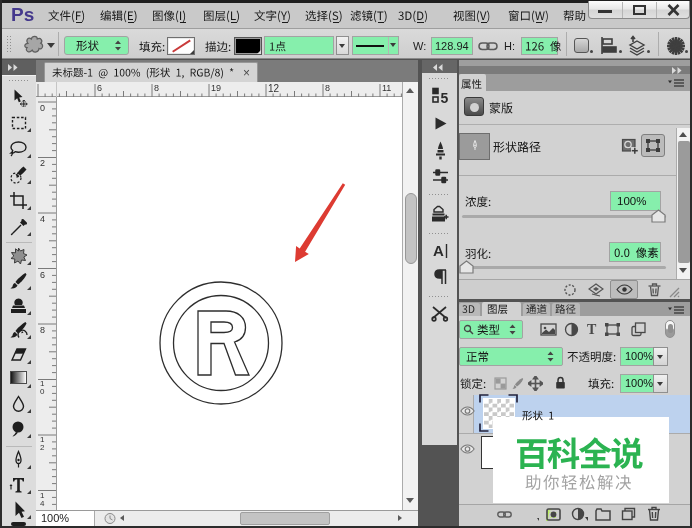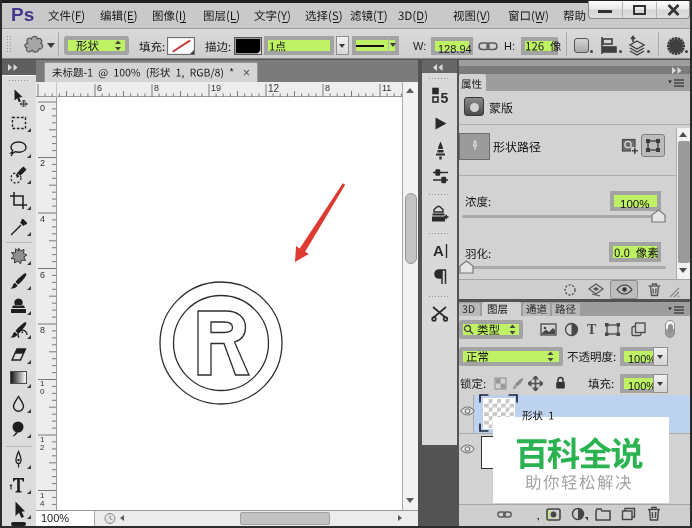--- a/index.html
+++ b/index.html
@@ -1,18 +1,18 @@
 <!DOCTYPE html>
 <html><head><meta charset="utf-8"><style>
 *{margin:0;padding:0;box-sizing:border-box}
 html,body{width:692px;height:528px;overflow:hidden}
 body{font-family:"Liberation Sans",sans-serif;background:#535353}
 #win{position:relative;width:692px;height:528px;background:#535353;overflow:hidden}
 .abs{position:absolute}
-.in{background:#bef264;border:4px solid #a3a3a3}
+.in{background:#86efac;border:1px solid #a3a3a3}
 .vsep{width:1px;background:#adadad}
 .dots{background-image:radial-gradient(circle,#8f8f8f 34%,transparent 36%);background-size:3px 3px}
 .hdots{width:22px;height:3px;background-image:radial-gradient(circle,#909090 40%,transparent 44%);background-size:3px 3px}
 .corner{position:absolute;right:1px;bottom:1px;width:0;height:0;border-left:4px solid transparent;border-bottom:4px solid #3c3c3c}
 </style></head><body>
 <div id="win">
 
 <div class="abs" style="left:0;top:0;width:692px;height:3px;background:#1f1f1f"></div>
 <div class="abs" style="left:0;top:0;width:2px;height:528px;background:#2c2c2c"></div>
 <div class="abs" style="left:690px;top:0;width:2px;height:528px;background:#2c2c2c"></div>

